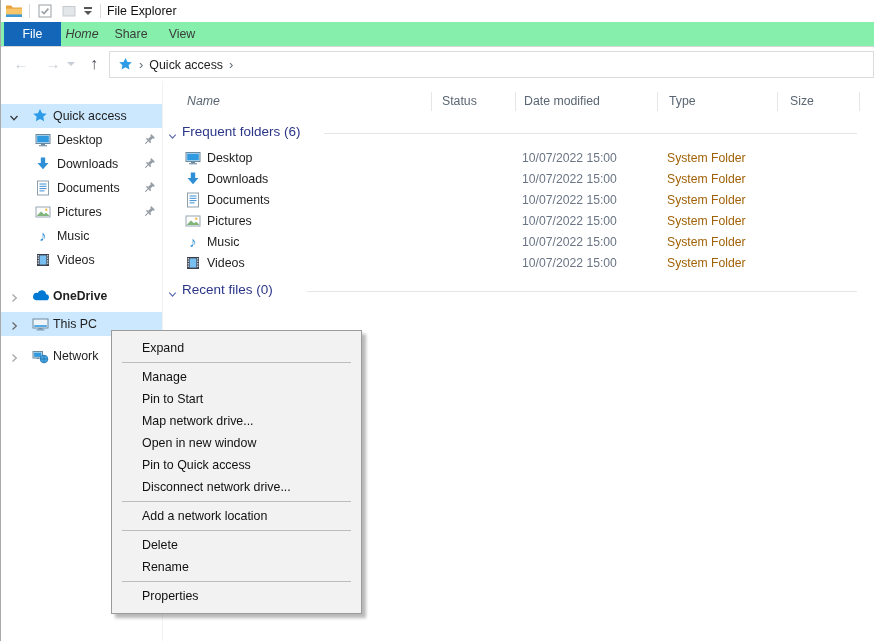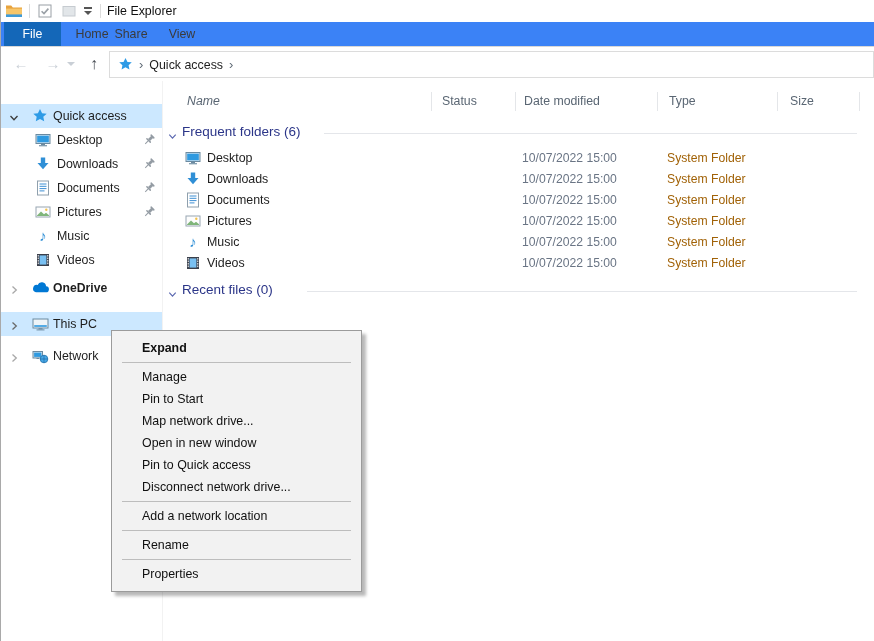--- a/index.html
+++ b/index.html
@@ -11,21 +11,21 @@
   }
   
   .titlebar{position:absolute;left:0;top:0;right:0;height:22px;display:flex;align-items:center;}
   .titlebar .vsep{width:1px;height:14px;background:#dcdcdc;margin:0 6px;}
   .titlebar .title{font-size:12.4px;color:#111;margin-left:0;}
   .qat-icon{display:inline-flex;align-items:center;justify-content:center;width:18px;height:18px;}
   .qat-drop{display:inline-flex;flex-direction:column;align-items:center;width:12px;margin-left:4px;}
   .qat-drop .bar{width:8px;height:1.6px;background:#555;margin-bottom:2px;}
   .qat-drop .tri{width:0;height:0;border-left:4px solid transparent;border-right:4px solid transparent;border-top:4px solid #555;}
   
-  .tabsrow{position:absolute;left:0;top:22px;right:0;height:24px;border-bottom:1px solid #d8d8d8;background:#3b82f6;}
+  .tabsrow{position:absolute;left:0;top:22px;right:0;height:24px;border-bottom:1px solid #d8d8d8;background:#86efac;}
   .tab{position:absolute;top:0;height:24px;line-height:24px;text-align:center;font-size:12.4px;color:#3b3b3b;cursor:default;}
   .tab.active{background:#1467b8;color:#fff;}
   
   .addressrow{position:absolute;left:0;top:47px;right:0;height:34px;background:#fff;border-bottom:1px solid #ececec;}
   .navbtn{position:absolute;top:0;height:33px;display:flex;align-items:center;justify-content:center;font-size:15px;}
   .navbtn.disabled{color:#c9cfd6;}
   .navbtn.enabled{color:#4a4f56;}
   .drop-tri{width:0;height:0;border-left:4px solid transparent;border-right:4px solid transparent;border-top:4px solid #c9cfd6;}
   .addressbox{position:absolute;left:108px;right:0;top:4px;height:27px;border:1px solid #dcdcdc;background:#fff;display:flex;align-items:center;box-sizing:border-box;}
   .crumb-sep{color:#5f6a75;font-size:13px;margin:0 6px;line-height:25px;}
@@ -54,21 +54,21 @@
   
   .frow{position:absolute;left:0;right:0;height:21px;cursor:default;}
   .frow .ficon{position:absolute;left:22px;top:2px;width:16px;height:16px;}
   .frow .fname{position:absolute;left:44px;top:0;line-height:21px;font-size:12.4px;color:#1e1e1e;white-space:nowrap;}
   .frow .fdate{position:absolute;left:359px;top:0;line-height:21px;font-size:12.2px;color:#6a7585;white-space:nowrap;}
   .frow .ftype{position:absolute;left:504px;top:0;line-height:21px;font-size:12.2px;color:#a16207;white-space:nowrap;}
   
   .ctx{position:absolute;left:110px;top:330px;width:251px;box-sizing:border-box;background:#f2f2f2;
        border:1px solid #9b9b9b;box-shadow:4px 4px 3px rgba(0,0,0,.28);padding:6px 0;z-index:10;}
   .mi{height:22px;line-height:22px;padding-left:30px;font-size:12.4px;color:#101010;cursor:default;white-space:nowrap;}
-  .mi.bold{font-weight:bold;}
+  .mi.bold{font-weight:normal;}
   .msep{height:1px;background:#bdbdbd;margin:3px 10px;}
   .music-glyph{font-size:15px;color:#2f8fd6;line-height:16px;display:block;text-align:center;}
 </style>
 </head>
 <body>
 
 <div class="window">
 
   <div class="titlebar">
     <span class="qat-icon" style="margin-left:4px;">
@@ -93,21 +93,21 @@
     <span class="qat-drop">
       <span class="bar"></span>
         <span class="tri"></span>
     </span>
     <span class="vsep"></span>
     <span class="title">File Explorer</span>
   </div>
 
   <div class="tabsrow">
     <div class="tab active" style="left:3px;width:57px;">File</div>
-    <div class="tab" style="left:68px;width:46px;">Home</div>
+    <div class="tab" style="left:58px;width:46px;font-style:italic;">Home</div>
     <div class="tab" style="left:107px;width:46px;text-align:center;">Share</div>
     <div class="tab" style="left:158px;width:46px;">View</div>
   </div>
 
   <div class="addressrow">
     <span class="navbtn disabled" style="left:8px;width:24px;">←</span>
     <span class="navbtn disabled" style="left:40px;width:24px;">→</span>
     <span class="navbtn" style="left:63px;width:14px;">
         <span class="drop-tri"></span>
       </span>
@@ -244,21 +244,21 @@
                 <rect x="12.2" y="3" width="1.1" height="1.6"></rect>
                 <rect x="12.2" y="5.5" width="1.1" height="1.6"></rect>
                 <rect x="12.2" y="8" width="1.1" height="1.6"></rect>
                 <rect x="12.2" y="10.5" width="1.1" height="1.6"></rect>
               </g>
             </svg>
         </span>
         <span class="lbl child">Videos</span>
       </div>
 
-      <div class="srow" style="top:195px;padding-left:36px;">
+      <div class="srow" style="top:203px;padding-left:36px;">
         <span class="chev">
           <svg width="12" height="12" viewBox="0 0 12 12">
               <path d="M4.5 2.5 L8.3 6 L4.5 9.5" fill="none" stroke="#a8a8a8" stroke-width="1.3"></path>
             </svg>
         </span>
         <span class="icon">
           <svg width="17" height="16" viewBox="0 0 18 16">
               <path d="M4.2 12.5 h10.3 a3.2 3.2 0 0 0 .4-6.4 A4.6 4.6 0 0 0 6 4.8 A3.9 3.9 0 0 0 4.2 12.5 Z" fill="#0078d4"></path>
             </svg>
         </span>
@@ -423,18 +423,19 @@
     <div class="msep"></div>
     <div class="mi">Manage</div>
     <div class="mi">Pin to Start</div>
     <div class="mi">Map network drive...</div>
     <div class="mi">Open in new window</div>
     <div class="mi">Pin to Quick access</div>
     <div class="mi">Disconnect network drive...</div>
     <div class="msep"></div>
     <div class="mi">Add a network location</div>
     <div class="msep"></div>
+    <div class="mi">Delete</div>
     <div class="mi">Rename</div>
     <div class="msep"></div>
     <div class="mi">Properties</div>
   </div>
 
 </div>
 
 </body></html>

